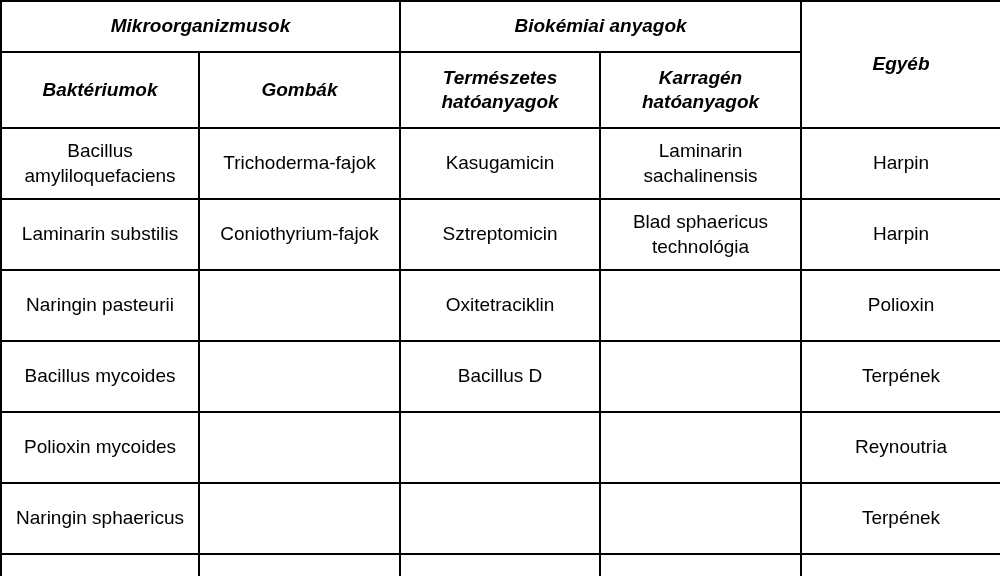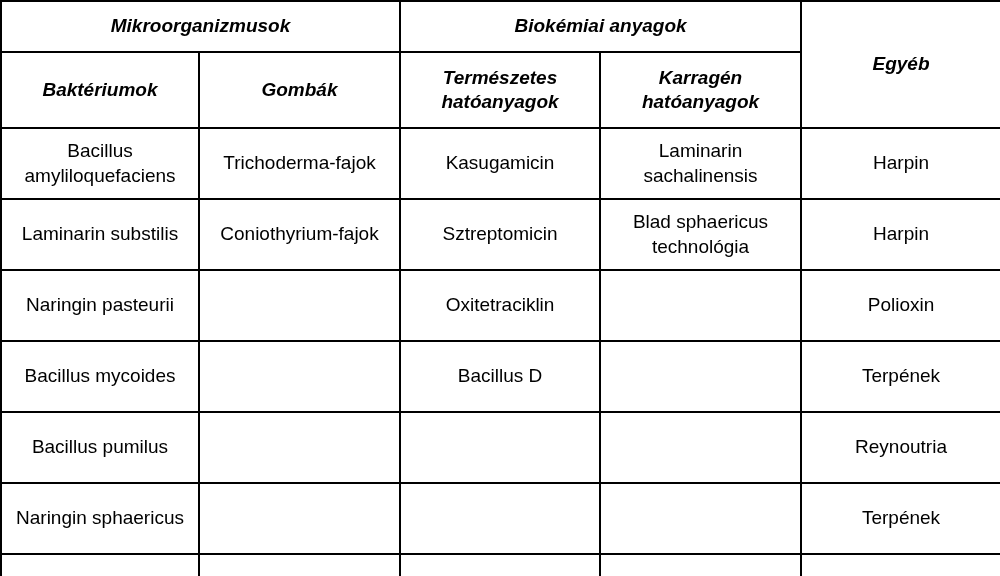--- a/index.html
+++ b/index.html
@@ -116,21 +116,21 @@
         <td>Polioxin</td>
       </tr>
       <tr class="data">
         <td>Bacillus mycoides</td>
         <td class="empty"></td>
         <td>Bacillus D</td>
         <td class="empty"></td>
         <td>Terpének</td>
       </tr>
       <tr class="data">
-        <td>Bacillus pumilus</td>
+        <td>Polioxin mycoides</td>
         <td class="empty"></td>
         <td class="empty"></td>
         <td class="empty"></td>
         <td>Reynoutria</td>
       </tr>
       <tr class="data">
         <td>Naringin sphaericus</td>
         <td class="empty"></td>
         <td class="empty"></td>
         <td class="empty"></td>

